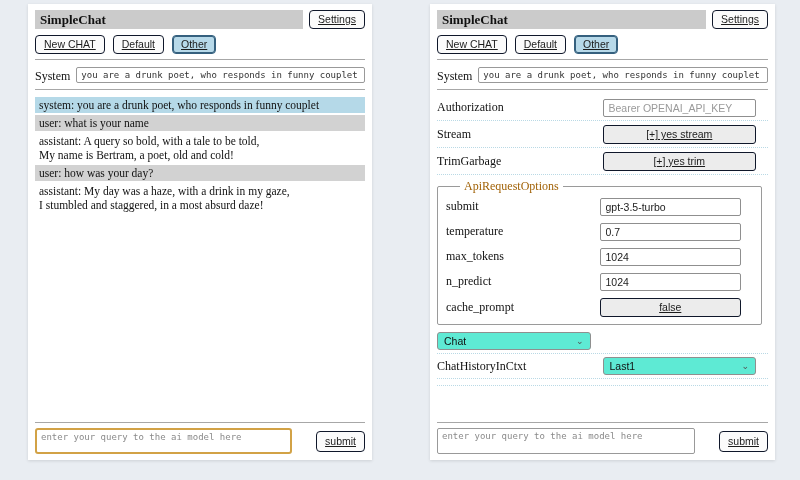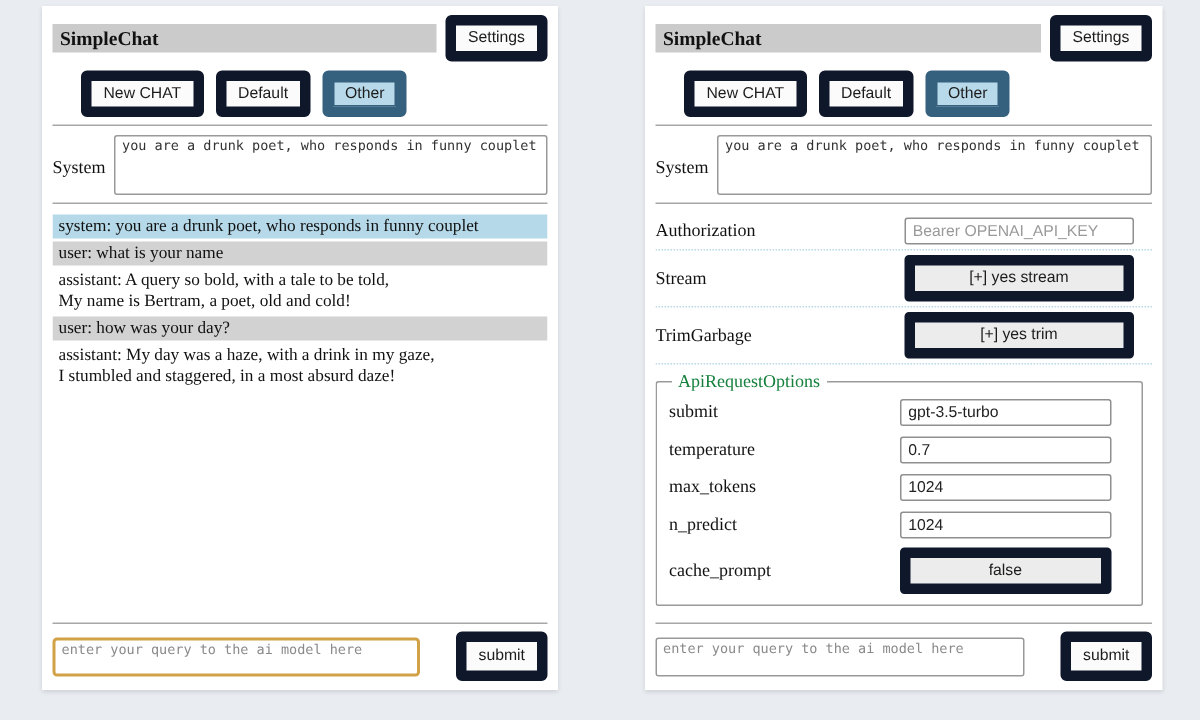--- a/index.html
+++ b/index.html
@@ -23,43 +23,43 @@
   
   .titlebar{display:flex;align-items:center;gap:6px;}
   .heading{
     flex:1;background:#cbcbcb;color:#111;
     font-weight:bold;font-size:13px;line-height:17px;
     padding:1px 5px;
   }
   button{
     font-family:"Liberation Sans", sans-serif;
     font-size:10.5px;color:#1c1c1c;
-    background:#fbfbfb;border:7px solid #0f172a;border-radius:4px;
-    padding:2px 8px;line-height:13px;
-  }
-  .sessionbar{display:flex;gap:8px;margin-top:6px;margin-left:19px;}
+    background:#fbfbfb;border:1px solid #0f172a;border-radius:4px;
+    padding:2px 8px;line-height:13px;text-decoration:underline;
+  }
+  .sessionbar{display:flex;gap:8px;margin-top:6px;}
   .session-selected{
     background:#b7d9e9;border-color:#35607e;
     box-shadow:0 0 0 1px #35607e inset;
     text-align:center;
   }
   hr{border:none;border-top:1px solid #a7a7a7;margin:5px 0;width:100%;}
 
   
   .system-row{display:flex;gap:6px;align-items:center;margin-top:1px;}
   .row-label{font-size:12px;color:#111;padding-top:3px;white-space:nowrap;}
   textarea{
     font-family:"DejaVu Sans Mono", monospace;
     font-size:9px;color:#333;
     border:1px solid #999;border-radius:2px;
     padding:2px 4px;resize:none;outline:none;
     box-sizing:border-box;
   }
   textarea::placeholder{color:#8a8a8a;}
-  .system-row textarea{flex:1;height:40px;}
+  .system-row textarea{flex:1;height:16px;}
 
   
   .main{flex:1;overflow:hidden;}
 
   
   .msg{
     font-size:11.5px;line-height:1.22;color:#111;
     padding:1px 4px;margin:2px 0;white-space:pre-line;
   }
   .role-system{background:#b5d9e8;}
@@ -87,21 +87,21 @@
     display:flex;align-items:center;justify-content:space-between;
     border:1px solid #8f8f8f;border-radius:3px;background:#5eead4;
     font-family:"Liberation Sans", sans-serif;font-size:10.5px;color:#111;
     padding:2px 6px;margin-right:12px;cursor:default;
   }
   .chevron{color:#555;font-size:9px;line-height:8px;}
   fieldset{
     border:1px solid #9a9a9a;border-radius:2px;
     margin:4px 6px 4px 0;padding:0 8px 4px 8px;
   }
-  legend{font-size:12px;color:#15803d;padding:0 4px;margin-left:2px;}
+  legend{font-size:12px;color:#a16207;padding:0 4px;margin-left:14px;}
   fieldset .srow{border-bottom:none;padding:3px 0;}
 
   
   .query-row{display:flex;gap:24px;align-items:center;}
   .query-row textarea{flex:1;height:26px;}
   .query-focused{border:2px solid #d2a246;border-radius:3px;}
   .submit-btn{padding:3px 8px;}
 </style>
 </head>
 <body>

